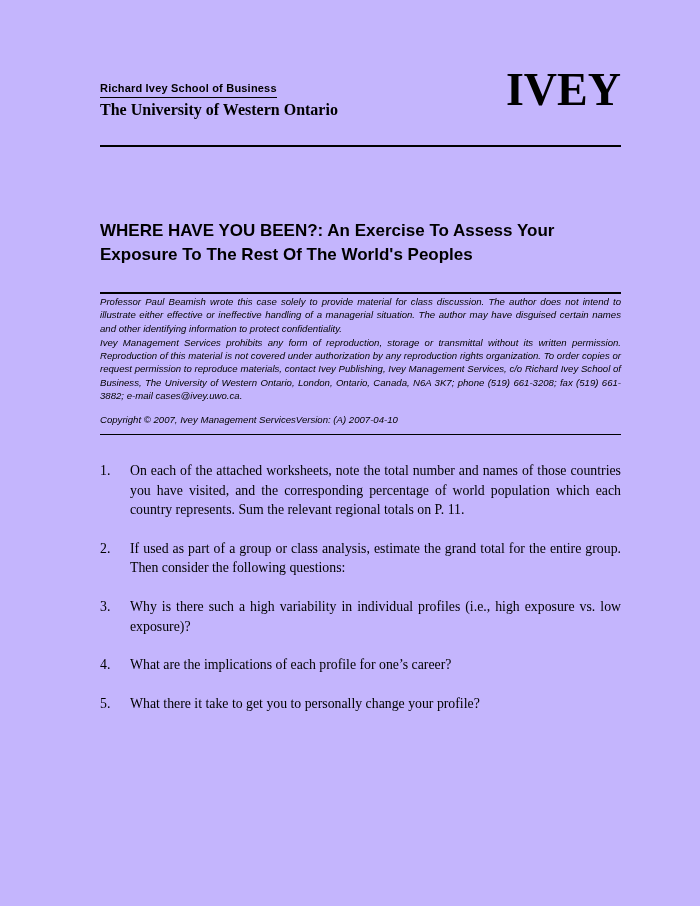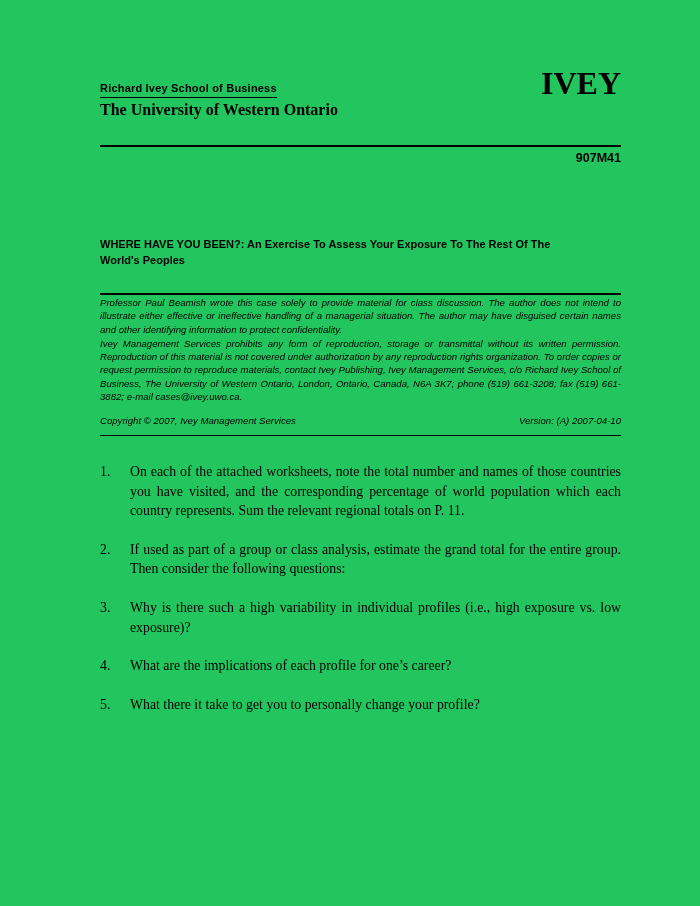--- a/index.html
+++ b/index.html
@@ -3,21 +3,21 @@
 <meta charset="utf-8">
 <style>
   * { margin: 0; padding: 0; box-sizing: border-box; }
   html, body { background: #ffffff; }
   body { font-family: "Liberation Serif", serif; color: #000; }
 
   .page {
     position: relative;
     width: 700px;
     height: 906px;
-    background: #22c55e;
+    background: #c4b5fd;
     overflow: hidden;
   }
 
   .content {
     position: absolute;
     left: 100px;
     width: 521px;
     top: 0;
   }
 
@@ -40,21 +40,21 @@
   }
   .university-name {
     font-family: "Liberation Serif", serif;
     font-weight: bold;
     font-size: 16px;
     margin-top: 3px;
   }
   .ivey-logo {
     font-family: "Liberation Serif", serif;
     font-weight: bold;
-    font-size: 32px;
+    font-size: 46px;
     line-height: 1;
     letter-spacing: 0px;
     margin-top: -8px;
     text-align: right;
   }
 
   .top-rule {
     border: none;
     border-top: 2px solid #000;
     margin-top: 26px;
@@ -64,21 +64,21 @@
     font-weight: bold;
     font-size: 12.5px;
     text-align: right;
     margin-top: 4px;
   }
 
   
   .doc-title {
     font-family: "Liberation Sans", sans-serif;
     font-weight: bold;
-    font-size: 11px;
+    font-size: 17px;
     line-height: 1.42;
     margin-top: 72px;
     max-width: 462px;
   }
   .title-rule {
     border: none;
     border-top: 2px solid #000;
     margin-top: 25px;
   }
 
@@ -86,21 +86,20 @@
   .disclaimer {
     font-family: "Liberation Sans", sans-serif;
     font-style: italic;
     font-size: 9.6px;
     line-height: 1.38;
     text-align: justify;
     margin-top: 1px;
   }
   .copyright-row {
     display: flex;
-    justify-content: space-between;
     font-family: "Liberation Sans", sans-serif;
     font-style: italic;
     font-size: 9.6px;
     margin-top: 12px;
   }
   .bottom-rule {
     border: none;
     border-top: 1.5px solid #000;
     margin-top: 9px;
   }
@@ -137,21 +136,20 @@
 
     <div class="header-row">
       <div class="school-block">
         <div class="school-name">Richard Ivey School of Business</div>
         <div class="university-name">The University of Western Ontario</div>
       </div>
       <div class="ivey-logo">IVEY</div>
     </div>
 
     <hr class="top-rule">
-    <div class="case-number">907M41</div>
 
     <div class="doc-title">WHERE HAVE YOU BEEN?: An Exercise To Assess Your Exposure To The Rest Of The World's Peoples</div>
     <hr class="title-rule">
 
     <div class="disclaimer">Professor Paul Beamish wrote this case solely to provide material for class discussion.  The author does not intend to illustrate either effective or ineffective handling of a managerial situation.  The author may have disguised certain names and other identifying information to protect confidentiality.</div>
     <div class="disclaimer">Ivey Management Services prohibits any form of reproduction, storage or transmittal without its written permission.  Reproduction of this material is not covered under authorization by any reproduction rights organization.  To order copies or request permission to reproduce materials, contact Ivey Publishing, Ivey Management Services, c/o Richard Ivey School of Business, The University of Western Ontario, London, Ontario, Canada, N6A 3K7; phone (519) 661-3208; fax (519) 661-3882; e-mail cases@ivey.uwo.ca.</div>
 
     <div class="copyright-row">
       <span>Copyright  ©  2007, Ivey Management Services</span>
       <span>Version:  (A) 2007-04-10</span>

